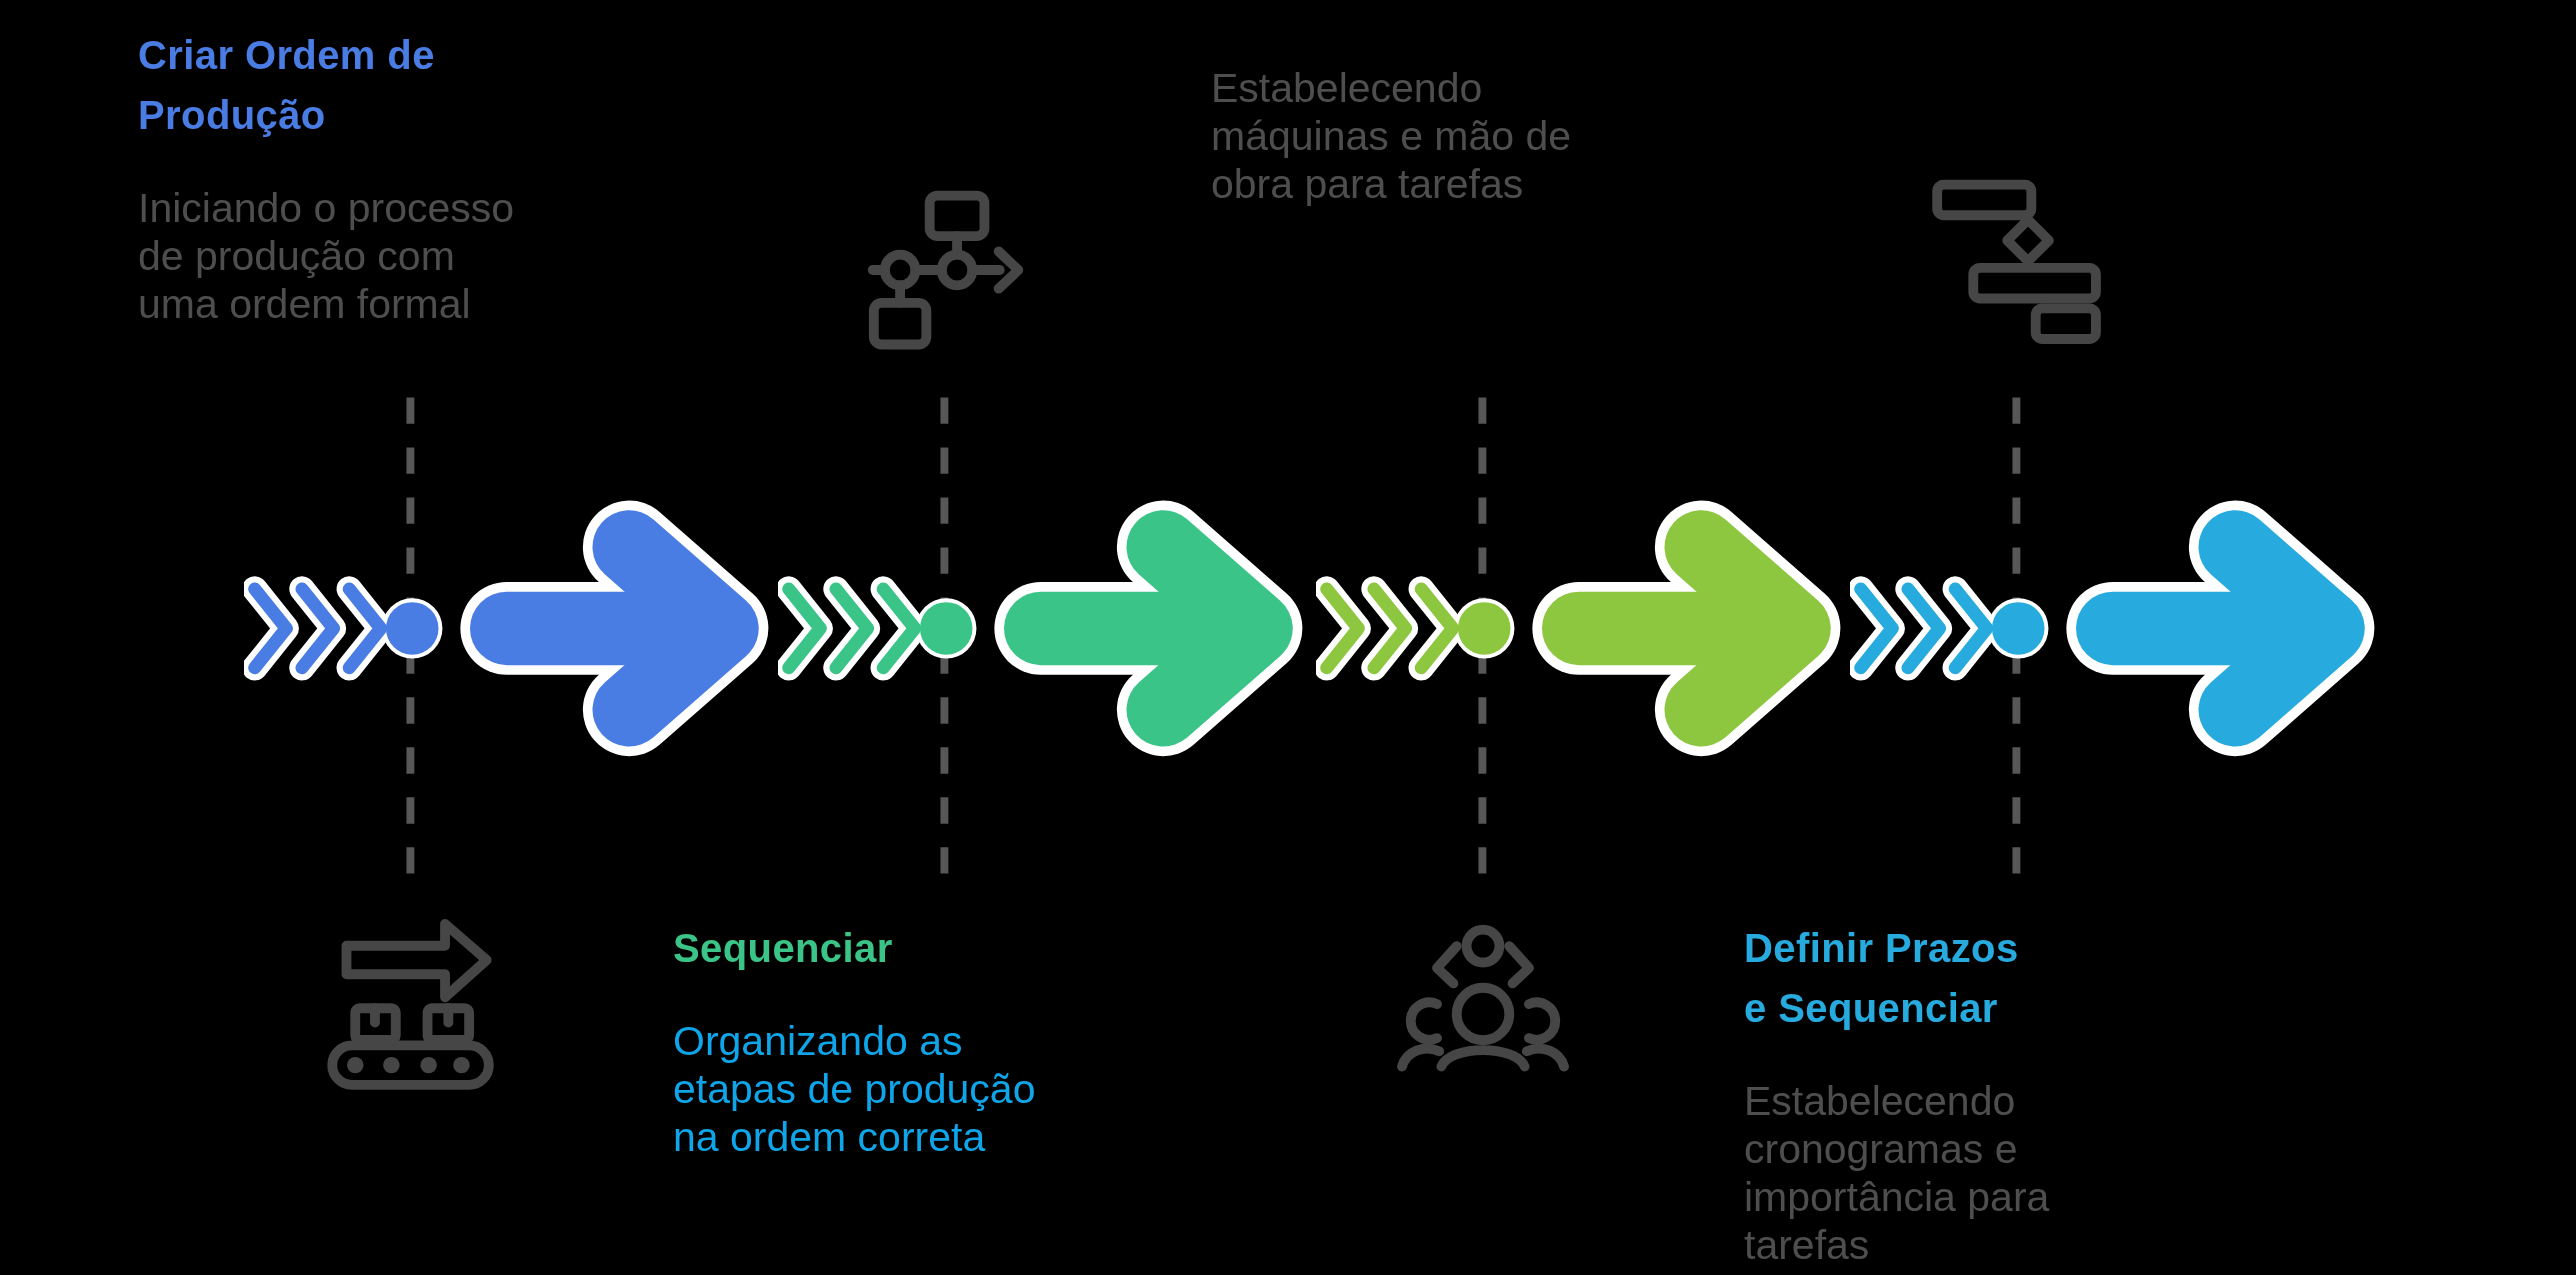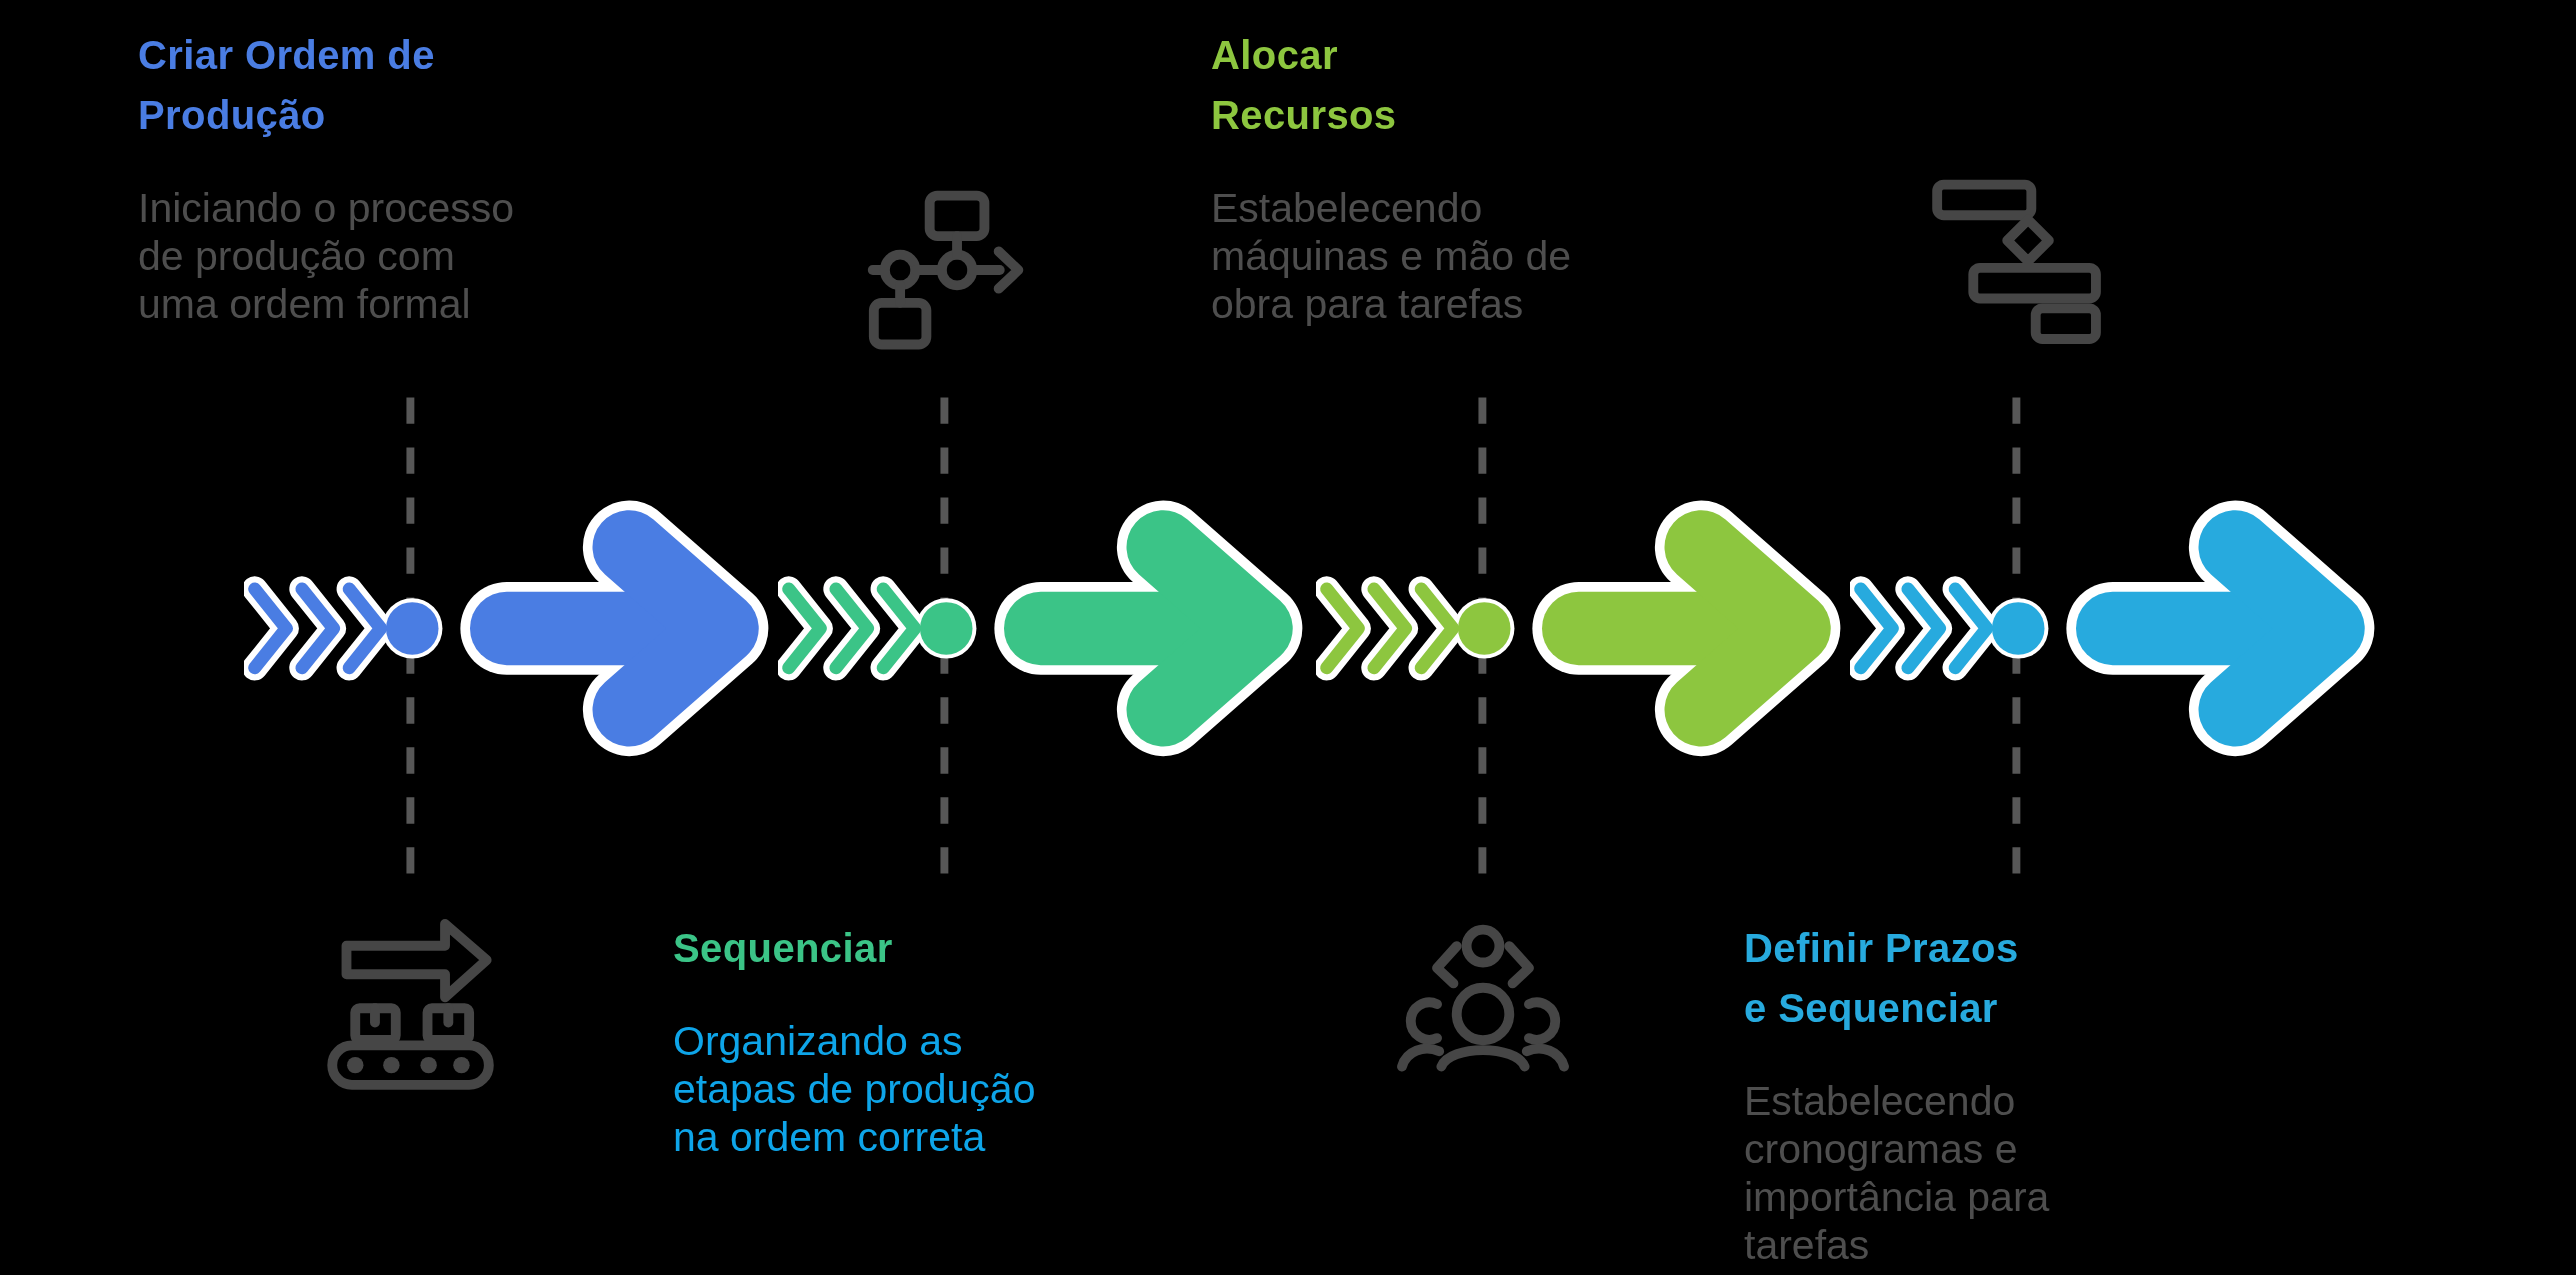--- a/index.html
+++ b/index.html
@@ -156,24 +156,20 @@
       <div>Sequenciar</div>
     </div>
     <div class="desc" style="color: #0ea5e9;">
       <div>Organizando as</div>
       <div>etapas de produção</div>
       <div>na ordem correta</div>
     </div>
   </div>
 
   <div class="txt" style="left:1211px;top:24.5px">
-    <div class="title" style="color: rgb(141, 198, 63);">
-      <div>Alocar</div>
-      <div>Recursos</div>
-    </div>
     <div class="desc" style="color: rgb(78, 78, 78);">
       <div>Estabelecendo</div>
       <div>máquinas e mão de</div>
       <div>obra para tarefas</div>
     </div>
   </div>
   <div class="icon-wrap" style="left:1483px;top:922px">
     <svg width="219" height="219" viewBox="0 0 200 200" fill="none" stroke-width="9" stroke-linecap="round" stroke-linejoin="round" stroke="#464646">
       <circle cx="100" cy="22" r="15"></circle>
       <path d="M76 22 L58 42 L73 56"></path>

